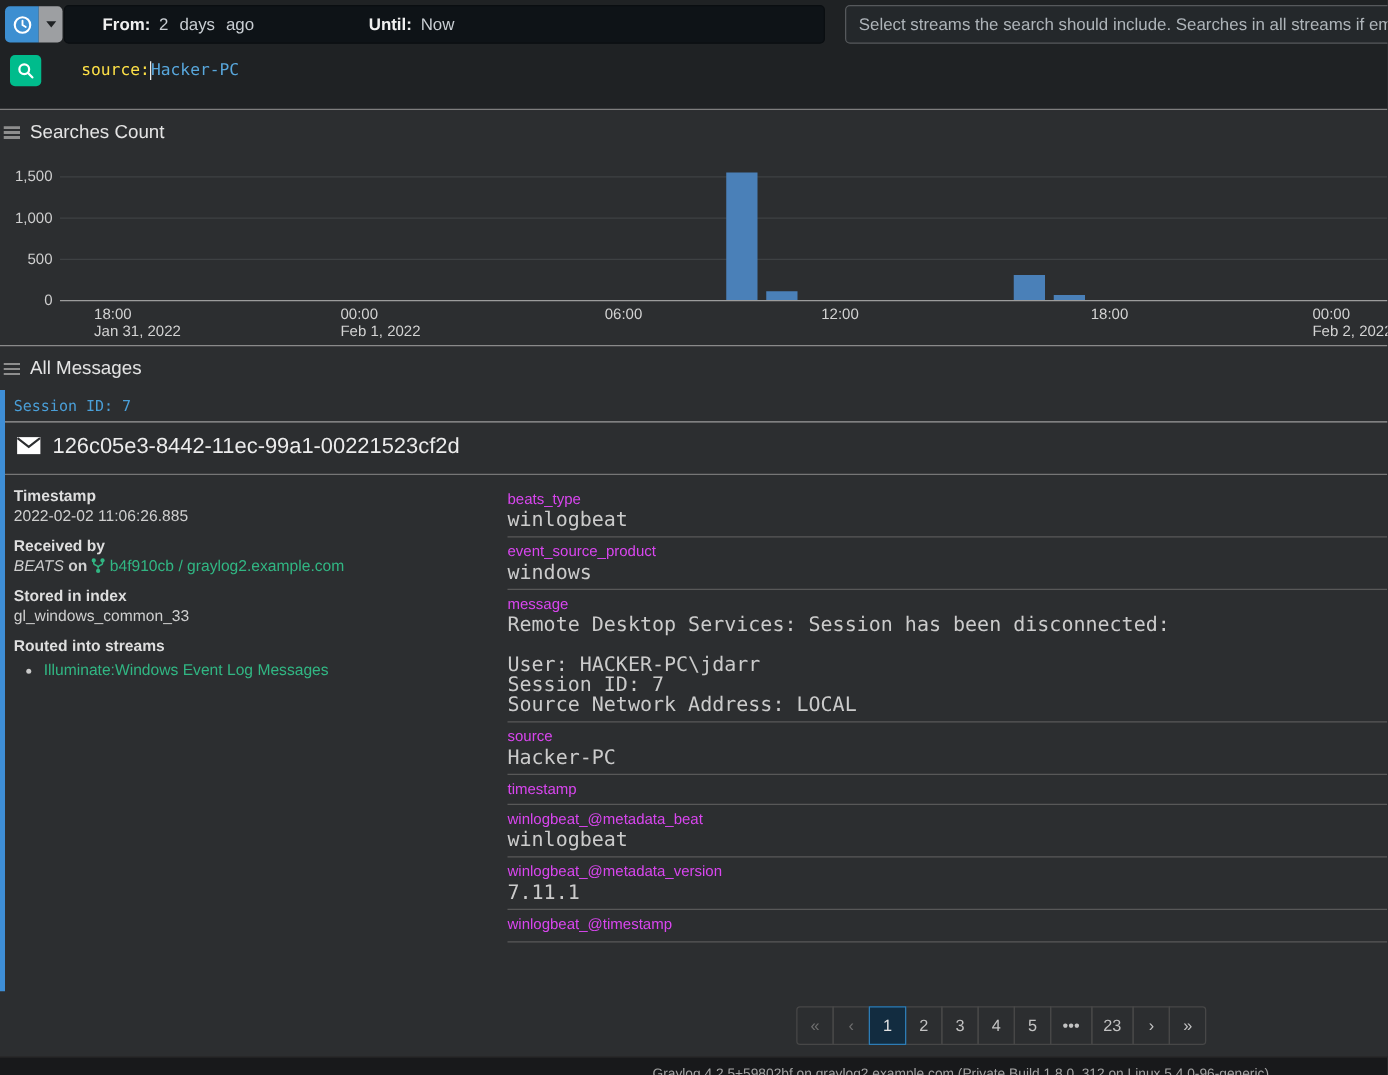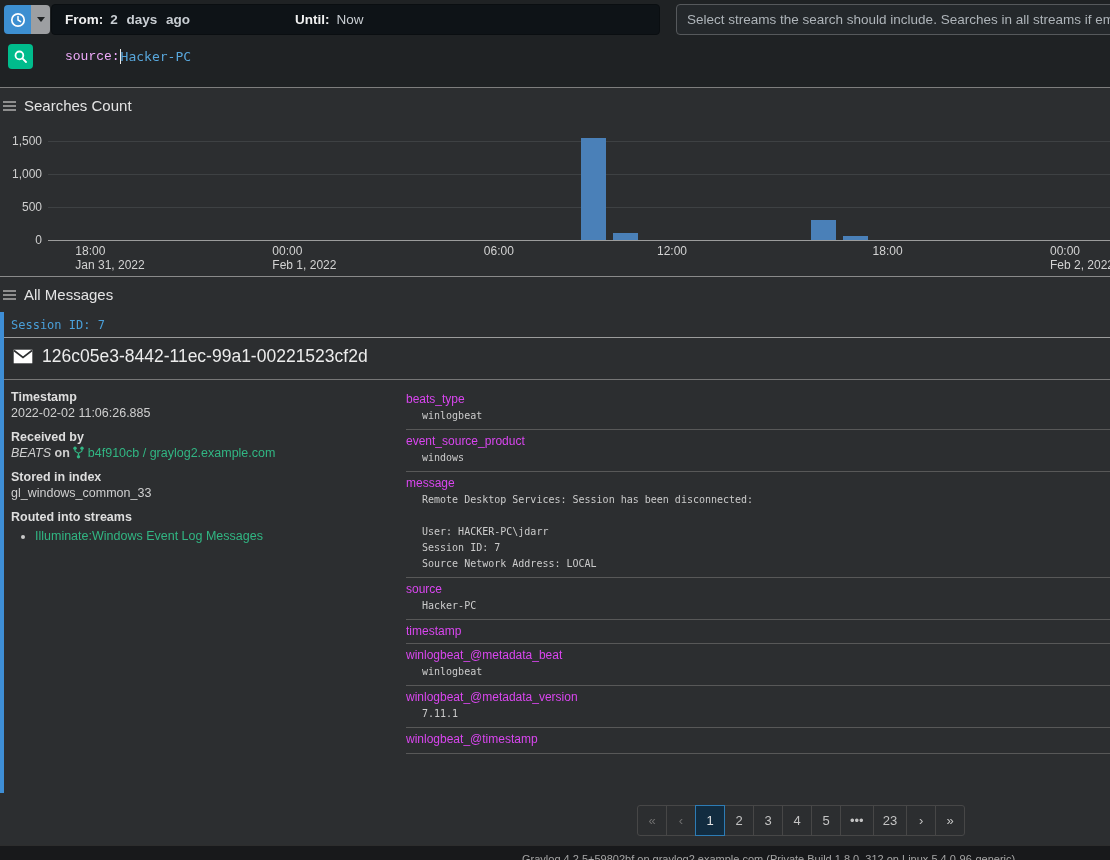--- a/index.html
+++ b/index.html
@@ -18,32 +18,32 @@
               border-radius:4px 0 0 4px; display:flex; align-items:center; justify-content:center; cursor:pointer;}
   .time-caret-btn { width:19px; height:29px; background:#9d9fa2; border:none;
               border-radius:0 4px 4px 0; display:flex; align-items:center; justify-content:center; cursor:pointer;}
   .caret-down { width:0; height:0; border-left:4px solid transparent; border-right:4px solid transparent;
               border-top:5px solid #1f2224; }
   .time-bar { position:absolute; left:51px; top:4px; width:609px; height:31px;
               background:#0e1317; border:1px solid #0a0e11; border-radius:4px;
               display:flex; align-items:center; font-size:13.5px; }
   .time-bar b { color:#f0f0f0; }
   .time-val { color:#c9ced3; margin-left:7px; word-spacing:5px; }
-  .from-wrap { margin-left:13px; display:flex;font-weight:bold; }
+  .from-wrap { margin-left:30px; display:flex; }
   .until-wrap { position:absolute; left:243px; display:flex;justify-content:space-between; }
   .streams-input { position:absolute; left:676px; top:4px; width:450px; height:31px;
               background:#24282b; border:1px solid #56595c; border-radius:4px;
               line-height:29px; padding-left:10px; color:#aeb4b9; font-size:13.5px;
               white-space:nowrap; overflow:hidden; }
   .search-btn { position:absolute; left:8px; top:44px; width:25px; height:25px;
               background:#00bc8c; border:none; border-radius:4px;
               display:flex; align-items:center; justify-content:center; cursor:pointer; }
   .query-row { position:absolute; left:65px; top:44px; height:25px; display:flex; align-items:center;
               font-size:13px; }
-  .query-prefix { color:#f0abfc;font-family:Liberation Mono, monospace; }
+  .query-prefix { color:#fde047; }
   .query-value { color:#58a7dc; }
   .caret { width:1px; height:15px; background:#e8e8e8; }
 
   
   .widget { position:absolute; left:0; background:#2c2e30; }
   .w-msgcount { top:89px; width:1110px; height:188px; border-bottom:1px solid #8a8a8a; }
   .w-messages { top:278px; width:1110px; height:567px; }
   .widget-head { position:absolute; left:3px; top:8px; display:flex; align-items:center; gap:8px; z-index:2;}
   .drag-handle { width:13px; height:11px; margin-top:2px;
               background:repeating-linear-gradient(to bottom,#8e8e8e 0 2px,transparent 2px 4px); }
@@ -72,22 +72,22 @@
   .meta-col dt { font-weight:bold; font-size:12.5px; color:#dedede; margin-top:10px; }
   .meta-col dt:first-child { margin-top:2px; }
   .meta-col dd { font-size:12.5px; color:#cfcfcf; margin-top:2px; }
   .link-green { color:#31b683; text-decoration:none; cursor:pointer; }
   .beats-src { font-style:italic; }
   .streams-ul { list-style:disc; margin:4px 0 0 24px; color:#c9c9c9; }
   .streams-ul li { font-size:12.5px; line-height:17px; }
   .fields-col { flex:1; min-width:0; }
   .field-row { padding:4px 0 5px; border-bottom:1px solid #585858; }
   .field-name { font-weight:normal; font-size:12px; color:#d946ef; line-height:14px; cursor:default; }
-  .field-value { font-family:"DejaVu Sans Mono", monospace; font-size:10px; line-height:16px;
-                 color:#cbcbcb; margin-top:2px; white-space:pre;margin-left:16px; }
+  .field-value { font-family:"DejaVu Sans Mono", monospace; font-size:16px; line-height:16px;
+                 color:#cbcbcb; margin-top:2px; white-space:pre; }
 
   
   .pagination { position:absolute; left:637px; top:527px; display:flex; }
   .page-btn { min-width:30px; height:31px; padding:0 9px; background:transparent;
               border:1px solid #474747; color:#c3c3c3; font-size:13px; margin-left:-1px;
               cursor:pointer; font-family:"Liberation Sans", sans-serif; }
   .page-btn:first-child { border-radius:3px 0 0 3px; margin-left:0; }
   .page-btn:last-child { border-radius:0 3px 3px 0; }
   .page-btn.disabled { color:#6f6f6f; }
   .page-btn.active { background:#122c40; border:1px solid #2d7cb5; color:#e3e3e3; position:relative; z-index:1; }

